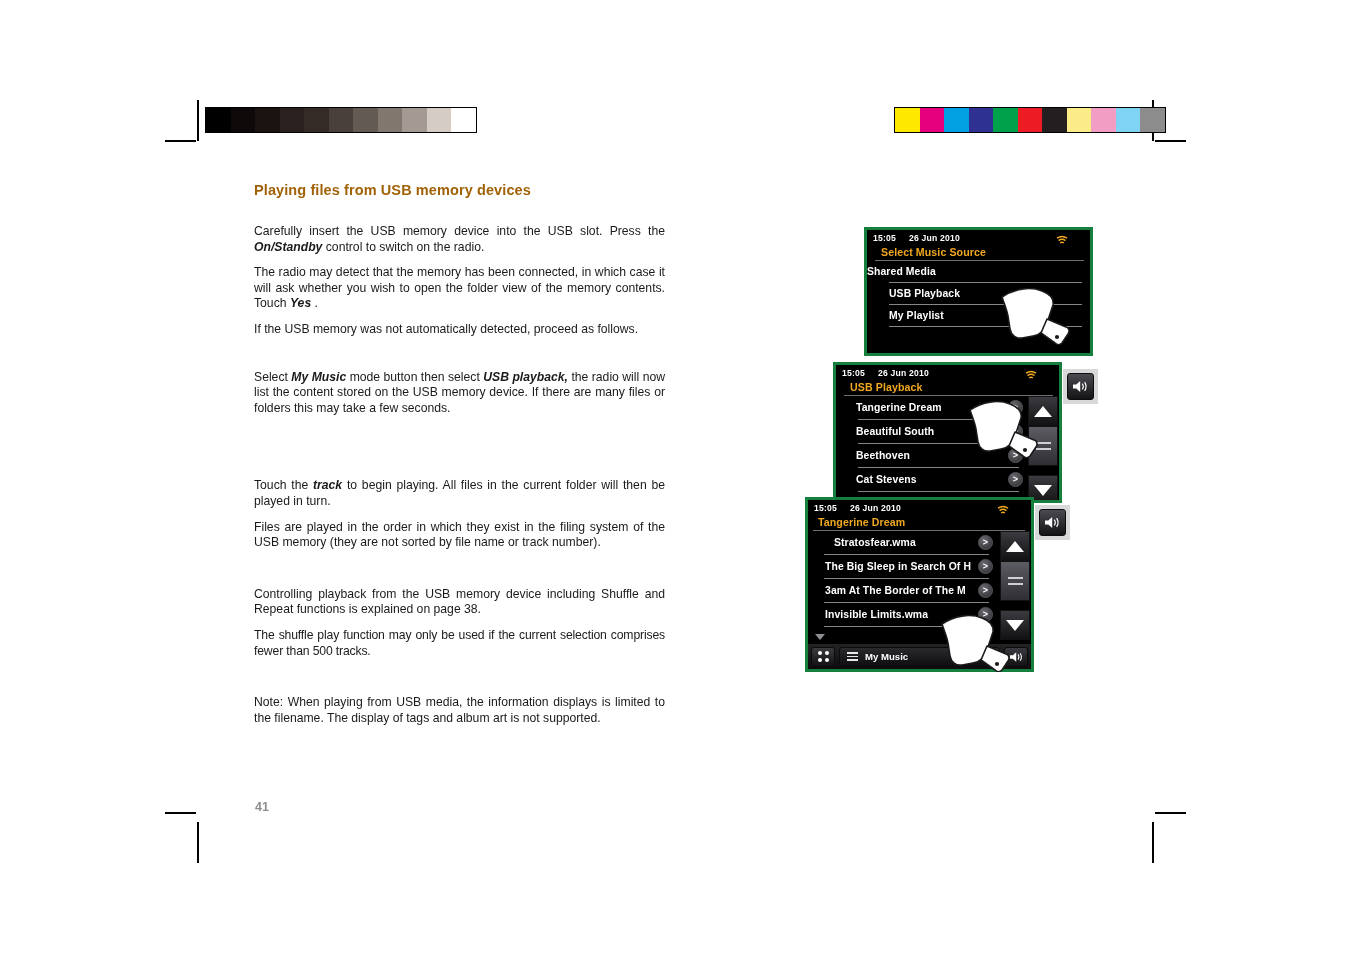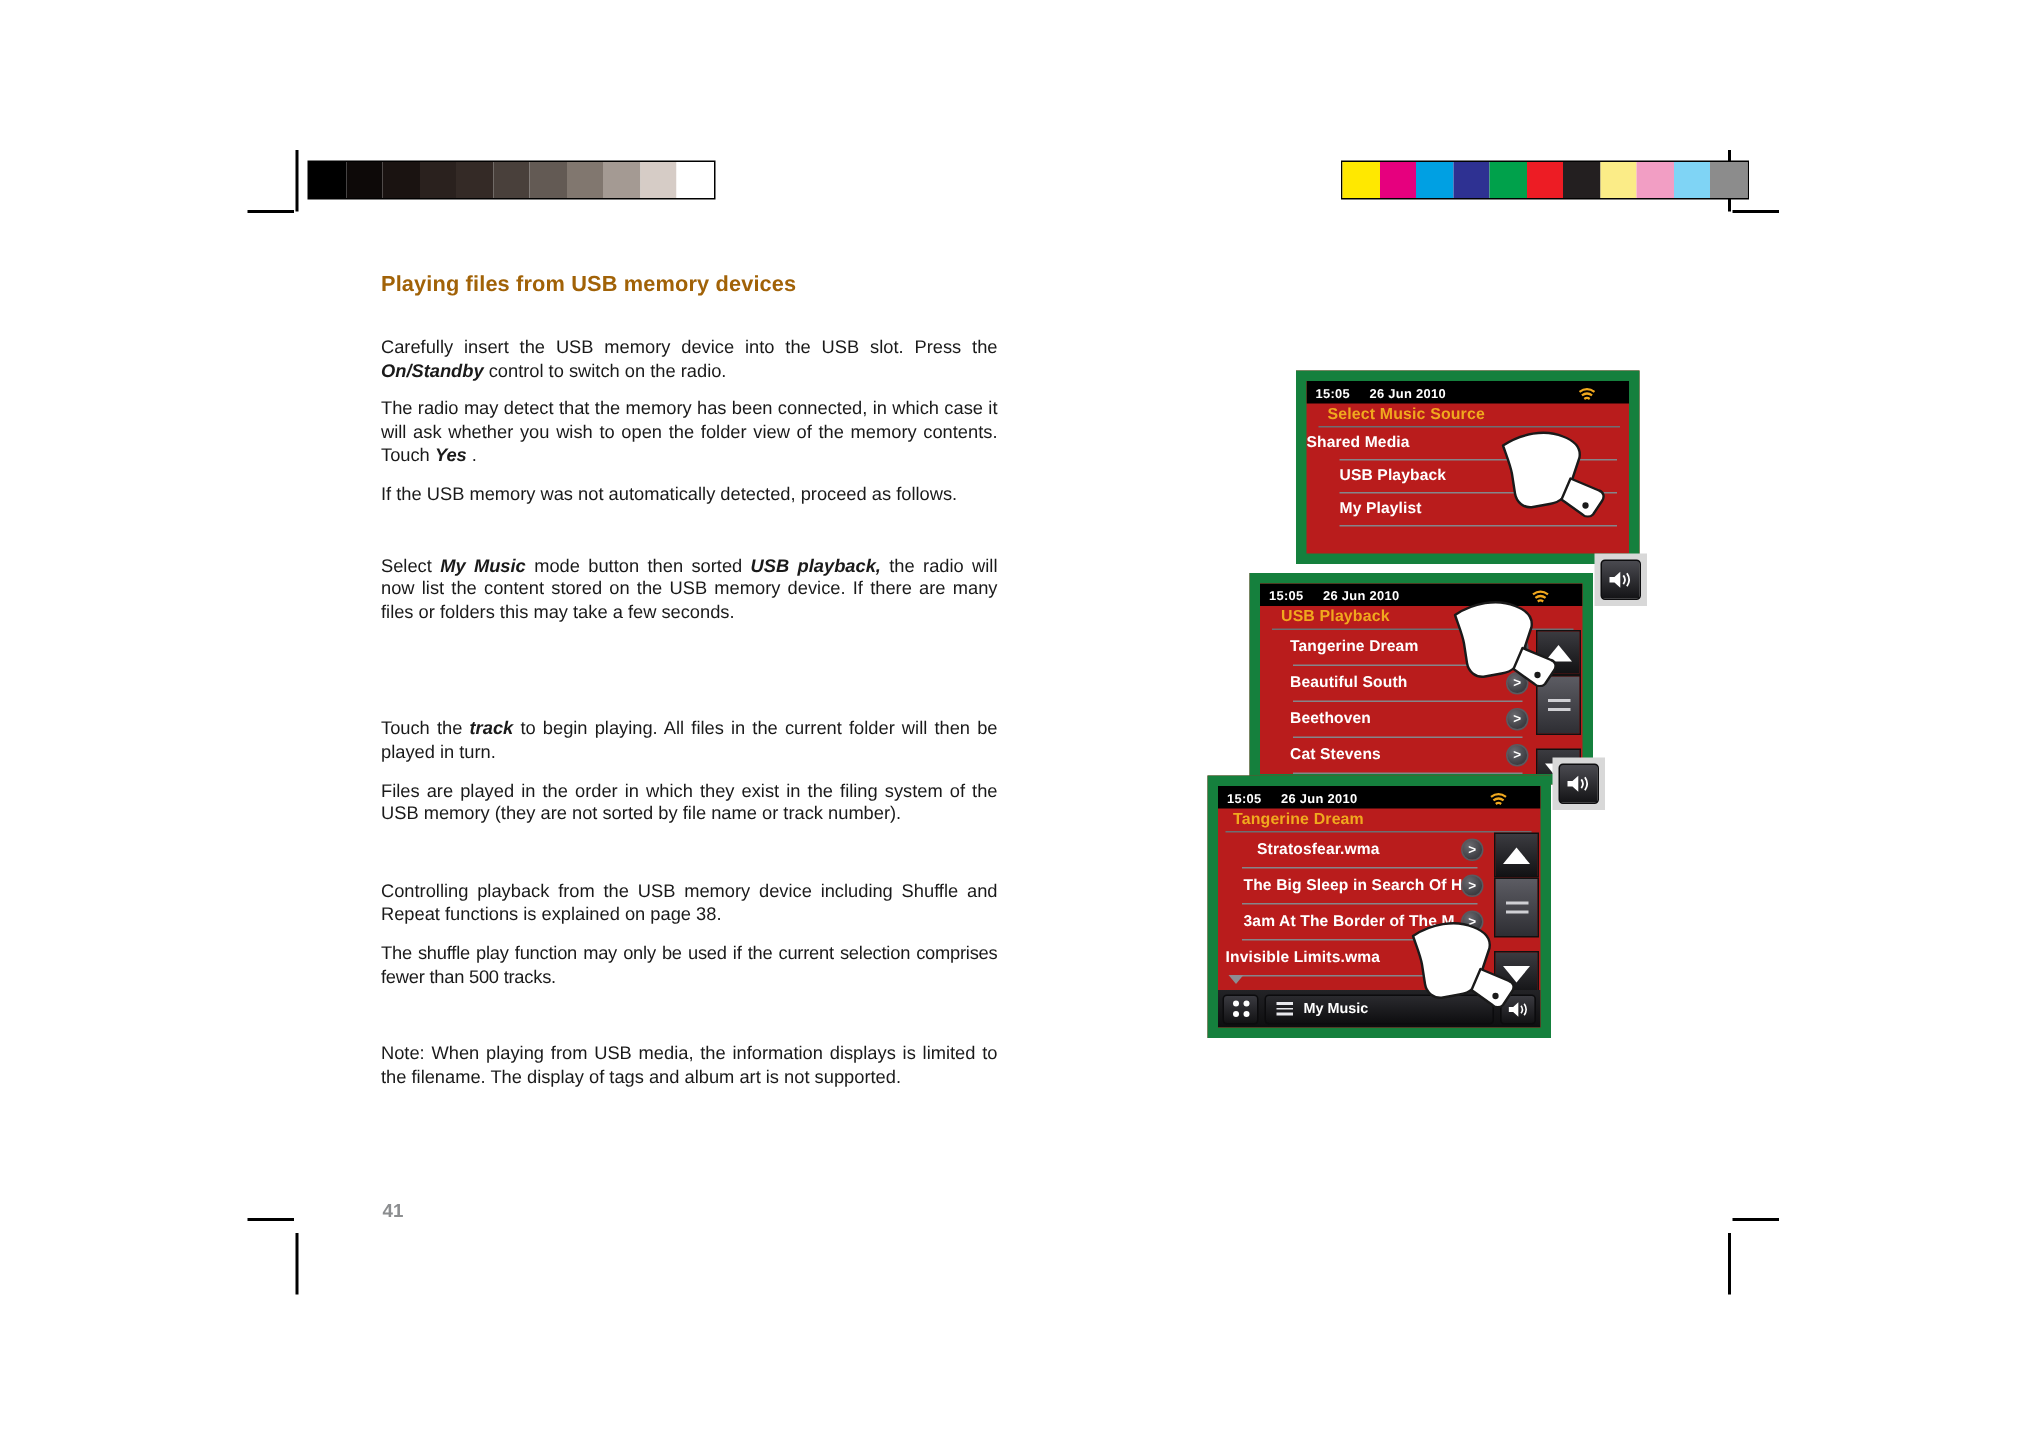--- a/index.html
+++ b/index.html
@@ -43,24 +43,23 @@
   .tight { letter-spacing:-0.15px; }
 
   #page-number {
     position:absolute; left:255px; top:800px;
     font-size:12.5px; font-weight:bold; color:#8c8e90;
   }
 
   
   .screen {
     position:absolute;
-    background:#b91c1c;
-    border:7px solid #15803d;
+    background:#000000;
+    border:3px solid #15803d;
     overflow:hidden;
-    margin-top:20px;
   }
   .statusbar {
     height:15px; background:#000;
     display:flex; align-items:center;
     position:relative;
   }
   .sb-time {
     color:#fff; font-size:8.6px; font-weight:bold;
     margin-left:6px; letter-spacing:0.2px;
   }
@@ -225,21 +224,21 @@
 
 <div id="body-col">
   <p class="para"><span>Carefully insert the USB memory device into the USB slot. Press the </span><b class="bi">On/Standby</b><span> control to switch on the radio.</span></p>
 
   <p class="para"><span>The radio may detect that the memory has been connected, in which case it will ask whether you wish to open the folder view of the memory contents. Touch </span><b>Yes</b><span> .</span></p>
 
   <p class="para last-nojust">If the USB memory was not automatically detected, proceed as follows.</p>
 
   <div class="gap-m"></div>
 
-  <p class="para"><span>Select </span><b class="bi">My Music</b><span> mode button then sorted </span><b class="bi">USB playback,</b><span> the radio will now list the content stored on the USB memory device. If there are many files or folders this may take a few seconds.</span></p>
+  <p class="para"><span>Select </span><b class="bi">My Music</b><span> mode button then select </span><b class="bi">USB playback,</b><span> the radio will now list the content stored on the USB memory device. If there are many files or folders this may take a few seconds.</span></p>
 
   <div class="gap-l"></div>
 
 
   <div class="gap-l"></div>
 
   <p class="para"><span>Touch the </span><b class="bi">track</b><span> to begin playing.  All files in the current folder will then be played in turn.</span></p>
 
   <p class="para">Files are played in the order in which they exist in the filing system of the USB memory (they are not sorted by file name or track number).</p>
 
@@ -391,21 +390,21 @@
     <div class="list-row" style="height:23px; padding-left:17px;">
       <span class="list-label">The Big Sleep in Search Of H</span>
       <span class="chev" style="right:38px; top:4px;">&gt;</span>
     </div>
     <div class="row-rule" style="margin-left:16px; margin-right:42px;"></div>
     <div class="list-row" style="height:23px; padding-left:17px;">
       <span class="list-label">3am At The Border of The M</span>
       <span class="chev" style="right:38px; top:4px;">&gt;</span>
     </div>
     <div class="row-rule" style="margin-left:16px; margin-right:42px;"></div>
-    <div class="list-row" style="height:23px; padding-left:5px;">
+    <div class="list-row" style="height:23px; padding-left:17px;">
       <span class="list-label">Invisible Limits.wma</span>
       <span class="chev" style="right:38px; top:4px;">&gt;</span>
     </div>
     <div class="row-rule" style="margin-left:16px; margin-right:42px;"></div>
   </div>
 
   <i class="scroll-caret" style="left:7px; bottom:29px;"></i>
 
   <div class="rail" style="right:1px; top:31px;">
     <div class="rail-btn rail-up">

